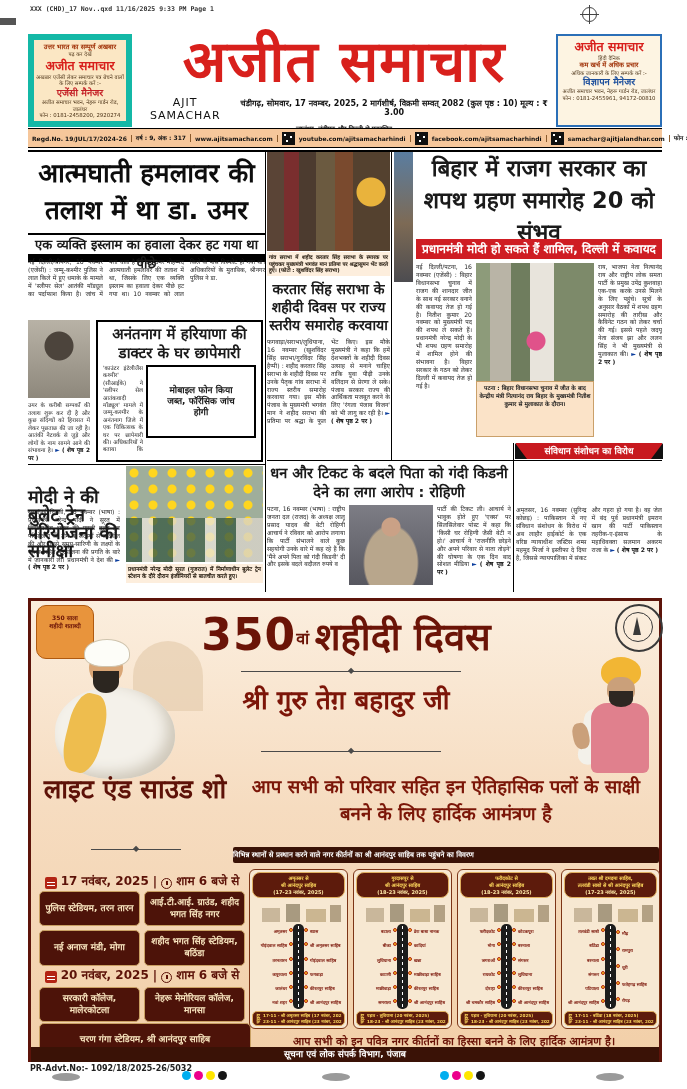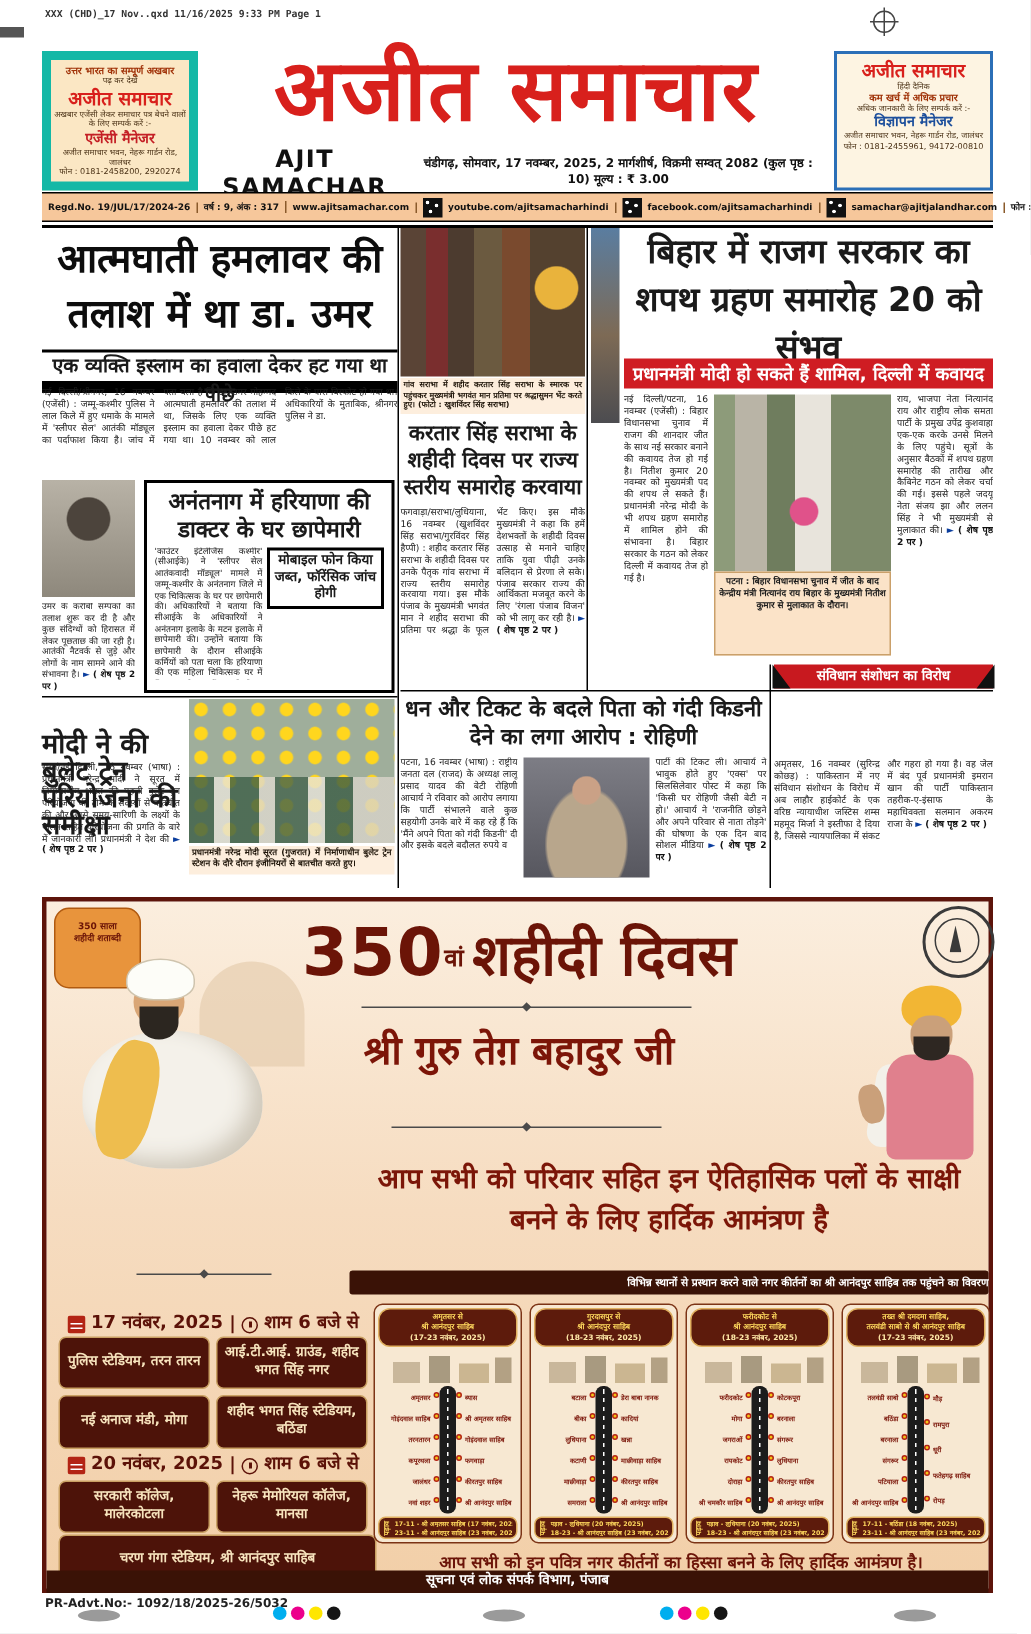--- a/index.html
+++ b/index.html
@@ -18,21 +18,21 @@
   .mh-left{left:28px;background:#fbe7c4;border:6px solid #14b8a6;}
   .mh-right{left:556px;width:106px;background:#fdf4e2;border:2px solid #2b6fb7;}
   .bx-s{display:block;font-size:5.4px;color:#4a3115;}
   .bx-red-b{display:block;font-size:6.5px;font-weight:800;color:#a03208;}
   .bx-title{display:block;font-size:12.5px;font-weight:900;color:#d8201c;}
   .bx-mgr-r{display:block;font-size:9.5px;font-weight:900;color:#c41f25;}
   .bx-mgr-b{display:block;font-size:9.5px;font-weight:900;color:#1d4f9c;}
   .mh-center{left:138px;top:30px;width:412px;text-align:center;}
   .mh-title{font-size:57px;line-height:62px;font-weight:900;color:#d8201c;letter-spacing:1px;}
   .mh-sub{margin-top:4px;display:flex;align-items:baseline;justify-content:center;gap:6px;}
-  .mh-en{font-size:16px;font-weight:700;color:#111;letter-spacing:1px;text-align:center;}
+  .mh-en{font-size:11px;font-weight:400;color:#111;letter-spacing:1px;text-align:center;}
   .mh-date{font-size:8px;font-weight:800;color:#111;}
   .mh-ed{margin-top:2px;font-size:6.5px;font-weight:700;color:#222;}
   
   .infobar{top:128px;left:28px;width:634px;height:20px;background:#f6c79b;border-top:1.5px solid #000;border-bottom:1.5px solid #000;
            display:flex;align-items:center;gap:4px;padding:0 4px;box-sizing:border-box;}
   .seg{font-size:6px;font-weight:800;color:#111;white-space:nowrap;border-right:1px solid #8a5a2b;padding-right:4px;}
   .seg:last-child{border-right:none;}
   .qr{width:13px;height:13px;background:
       radial-gradient(circle at 3px 3px,#fff 1px,transparent 1.4px),
       radial-gradient(circle at 9px 5px,#fff 1px,transparent 1.4px),
@@ -53,21 +53,21 @@
   .umar-sub{left:28px;top:233px;width:237px;border-top:2px solid #000;border-bottom:8px solid #000000;
             font-size:13px;font-weight:900;text-align:center;line-height:19px;height:19px;}
   .umar-body{left:28px;top:258px;width:237px;height:58px;overflow:hidden;}
   .suspect{left:28px;top:320px;width:62px;height:78px;background:
       radial-gradient(circle at 31px 26px,#4c443c 14px,transparent 15px),
       linear-gradient(#b8b2a6,#8e887c);}
   .umar-side{left:28px;top:402px;width:62px;height:60px;overflow:hidden;font-size:5.8px;}
   
   .anant{left:96px;top:320px;width:167px;height:142px;border:2px solid #000;box-sizing:border-box;padding:3px 5px;}
   .anant-h{font-size:15px;line-height:19px;font-weight:900;text-align:center;}
-  .anant-inset{float:right;width:70px;border:2px solid #000;margin:2px 0 2px 3px;padding:2px;
+  .anant-inset{float:right;width:70px;border:2px solid #000;margin:2px 0 2px 3px;padding:18px;
                font-size:9px;font-weight:900;text-align:center;line-height:11px;}
   .anant-body{margin-top:2px;font-size:5.8px;line-height:1.28;text-align:justify;overflow:hidden;height:88px;}
   
   .bullet-h{left:28px;top:488px;width:92px;font-size:18px;line-height:18px;font-weight:900;text-align:left;}
   .bullet-body{left:28px;top:508px;width:92px;height:84px;overflow:hidden;}
   .bullet-photo{left:126px;top:466px;width:137px;height:96px;background:
       radial-gradient(circle at 8px 7px,#ffd61e 4px,rgba(0,0,0,0) 5px),#9fae9b;
       background-size:19px 16px;}
   .bullet-photo::after{content:"";position:absolute;left:0;bottom:0;width:100%;height:46%;
       background:linear-gradient(90deg,#3c5e46 0 12%,#e8e4da 0 20%,#3c5e46 0 34%,#ded9cf 0 42%,#44634c 0 58%,#e8e4da 0 66%,#3a5c44 0 80%,#d9d4ca 0 100%);opacity:.8;}
@@ -140,21 +140,21 @@
   .orn{height:0;border-top:1.5px solid #4a4a4a;}
   .orn::after{content:"◆";position:absolute;left:50%;top:-6px;transform:translateX(-50%);font-size:8px;color:#4a4a4a;background:transparent;}
   .orn1{left:210px;top:70px;width:220px;}
   .guru-t{left:150px;top:80px;width:330px;text-align:center;font-size:26px;font-weight:900;color:#7c1508;}
   .bhai{left:130px;top:116px;width:370px;text-align:center;font-size:14.5px;font-weight:900;color:#7c1508;}
   .orn2{left:230px;top:150px;width:180px;}
   .show-t{left:6px;top:172px;width:196px;text-align:center;font-size:26px;line-height:32px;font-weight:900;color:#5d1208;}
   .orn3{left:60px;top:248px;width:90px;}
   .invite1{left:205px;top:172px;width:420px;text-align:center;font-size:18.5px;line-height:27px;font-weight:900;color:#7b1608;}
   .routesbar{left:202px;top:246px;width:426px;height:16px;background:#3a1206;color:#fff;font-size:7px;font-weight:800;
-             text-align:right;line-height:16px;border-radius:2px;}
+             text-align:left;line-height:16px;border-radius:2px;}
   .daterow{left:8px;top:268px;width:206px;height:20px;color:#5c1208;font-weight:900;font-size:12px;display:flex;align-items:flex-end;gap:4px;justify-content:center;}
   .daterow2{top:362px;}
   .cal-ic{width:12px;height:12px;background:linear-gradient(#fff,#fff) 2px 5px/8px 1px no-repeat,
           linear-gradient(#fff,#fff) 2px 8px/8px 1px no-repeat,#b32414;border-radius:2px;flex:0 0 auto;}
   .clk-ic{width:11px;height:11px;border:1.5px solid #5c1208;border-radius:50%;box-sizing:border-box;flex:0 0 auto;position:relative;}
   .clk-ic::after{content:"";position:absolute;left:4px;top:2px;width:1.5px;height:4px;background:#5c1208;}
   .vgrid{left:8px;top:290px;width:206px;display:grid;grid-template-columns:1fr 1fr;gap:4px;}
   .vgrid2{top:386px;}
   .vcell{background:#4d1309;border:1px solid #c9a063;border-radius:5px;color:#f7e3bd;font-size:9px;font-weight:800;
          text-align:center;padding:5px 2px;line-height:1.3;min-height:22px;display:flex;align-items:center;justify-content:center;}
@@ -349,20 +349,21 @@
       <div class="cm-beard"></div>
       <div class="cm-hands"></div>
     </div>
     <div class="abs t350">
       <span class="n">350</span><span class="s">वां</span>
       <span class="w">शहीदी दिवस</span>
     </div>
     <div class="abs orn orn1"></div>
     <div class="abs guru-t">श्री गुरु तेग़ बहादुर जी</div>
     <div class="abs orn orn2"></div>
+    <div class="abs show-t">लाइट एंड साउंड शो</div>
     <div class="abs orn orn3"></div>
     <div class="abs invite1">आप सभी को परिवार सहित इन ऐतिहासिक पलों के साक्षी बनने के लिए हार्दिक आमंत्रण है</div>
     <div class="abs routesbar">विभिन्न स्थानों से प्रस्थान करने वाले नगर कीर्तनों का श्री आनंदपुर साहिब तक पहुंचने का विवरण</div>
 
     <div class="abs daterow">
       <span class="cal-ic"></span>
       <span>17 नवंबर, 2025</span>
       <span>|</span>
       <span class="clk-ic"></span>
       <span>शाम 6 बजे से</span>

